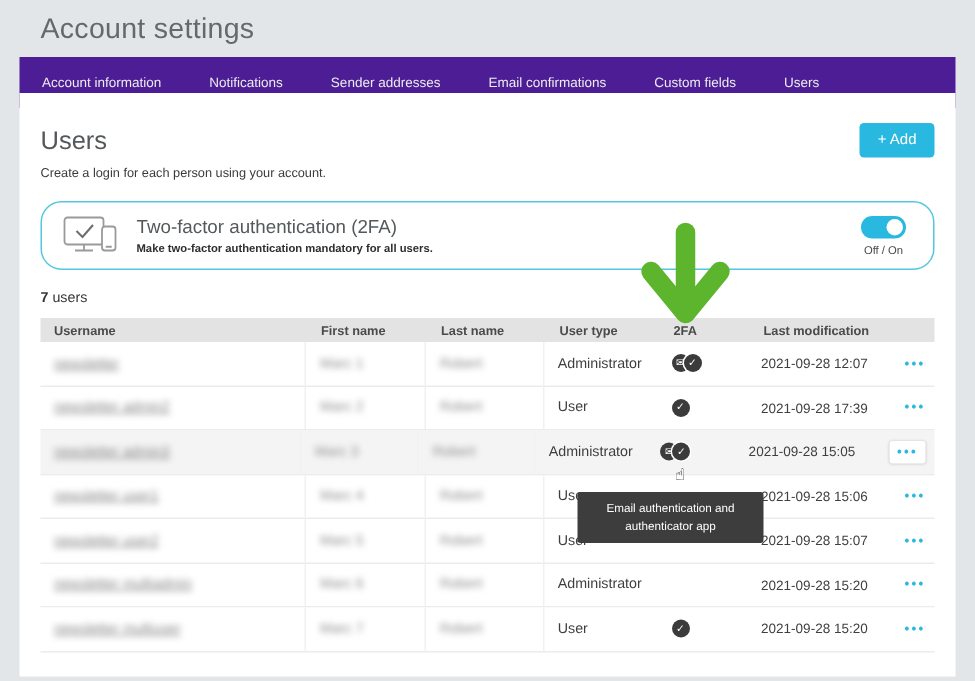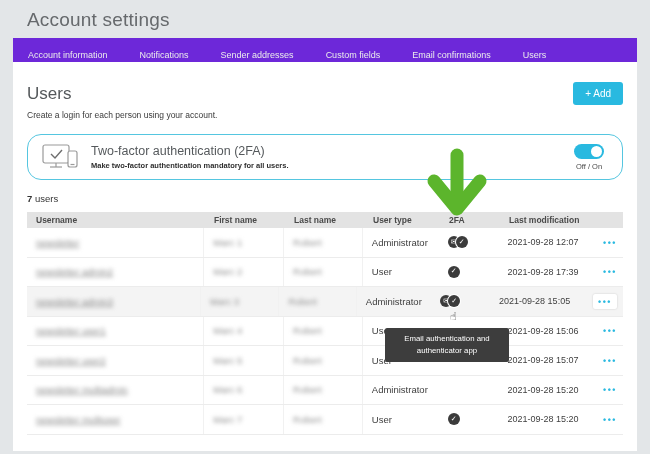--- a/index.html
+++ b/index.html
@@ -8,21 +8,21 @@
     background:#e3e6e8;
     font-family:"Liberation Sans",sans-serif;
     -webkit-font-smoothing:antialiased;
   }
   .page-title{
     font-size:19px;color:#66696c;font-weight:400;
     padding:9px 0 0 27px;letter-spacing:.2px;
   }
   .tabbar{
     position:absolute;top:38px;left:13px;right:13px;height:34px;
-    background:#6d28d9;display:flex;align-items:stretch;padding-left:7px;
+    background:#4c1d95;display:flex;align-items:stretch;padding-left:7px;
   }
   .tab{
     color:#ececec;font-size:9px;padding:0 8px;margin-right:16px;
     display:flex;align-items:center;position:relative;cursor:pointer;white-space:nowrap;
   }
   .tab.active::after{
     content:'';position:absolute;left:2px;right:2px;bottom:0;height:2px;background:#29b9e0;
   }
   .card{
     position:absolute;top:62px;left:13px;right:13px;bottom:3px;
@@ -99,23 +99,23 @@
 
 <div class="page-title">Account settings</div>
 
 <div class="tabbar">
   <div class="tab">Account information</div>
 
   <div class="tab">Notifications</div>
 
   <div class="tab">Sender addresses</div>
 
+  <div class="tab">Email confirmations</div>
+
   <div class="tab">Custom fields</div>
-
-  <div class="tab">Email confirmations</div>
 
   <div class="tab active">Users</div>
 </div>
 
 <div class="card">
   <div class="card-inner">
     <div class="users-row">
       <div class="users-heading">Users</div>
       <button class="add-btn">+ Add</button>
     </div>

